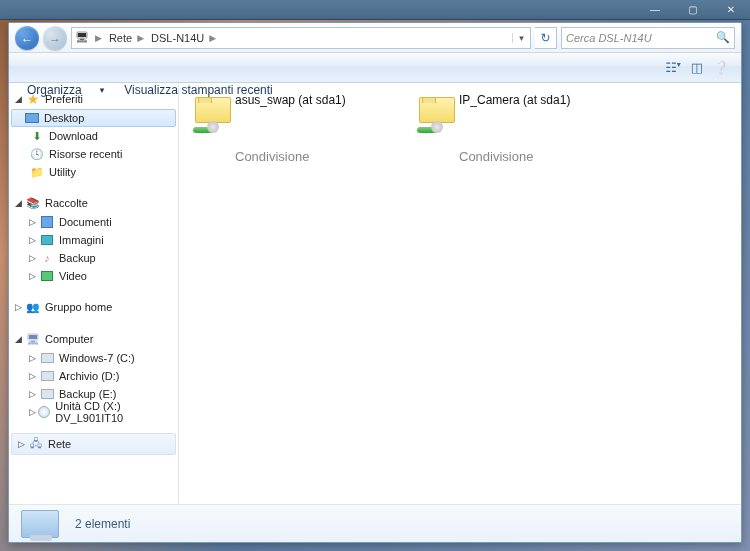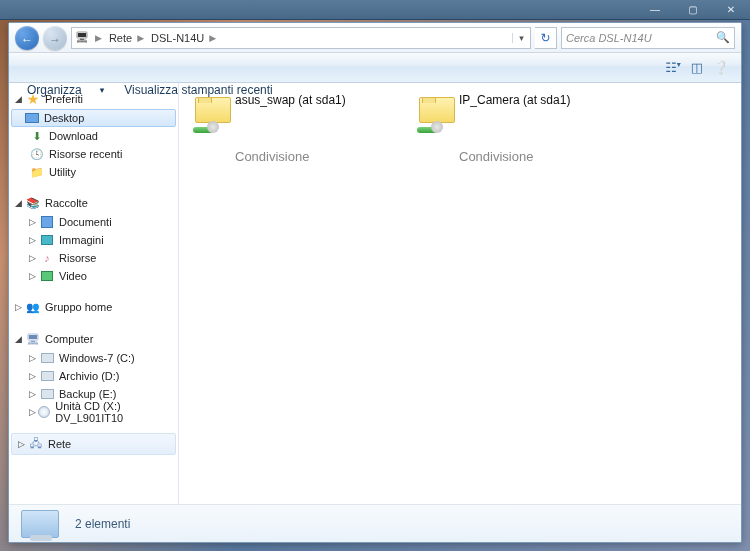--- a/index.html
+++ b/index.html
@@ -148,21 +148,21 @@
         <div class="item">
           <span class="tri">▷</span>
           <span class="iicon">
               <span class="pic"></span>
             </span>
           <span>Immagini</span>
         </div>
         <div class="item">
           <span class="tri">▷</span>
           <span class="iicon mus">♪</span>
-          <span>Risorse</span>
+          <span>Backup</span>
         </div>
         <div class="item">
           <span class="tri">▷</span>
           <span class="iicon">
               <span class="vid"></span>
             </span>
           <span>Video</span>
         </div>
       </div>
 

